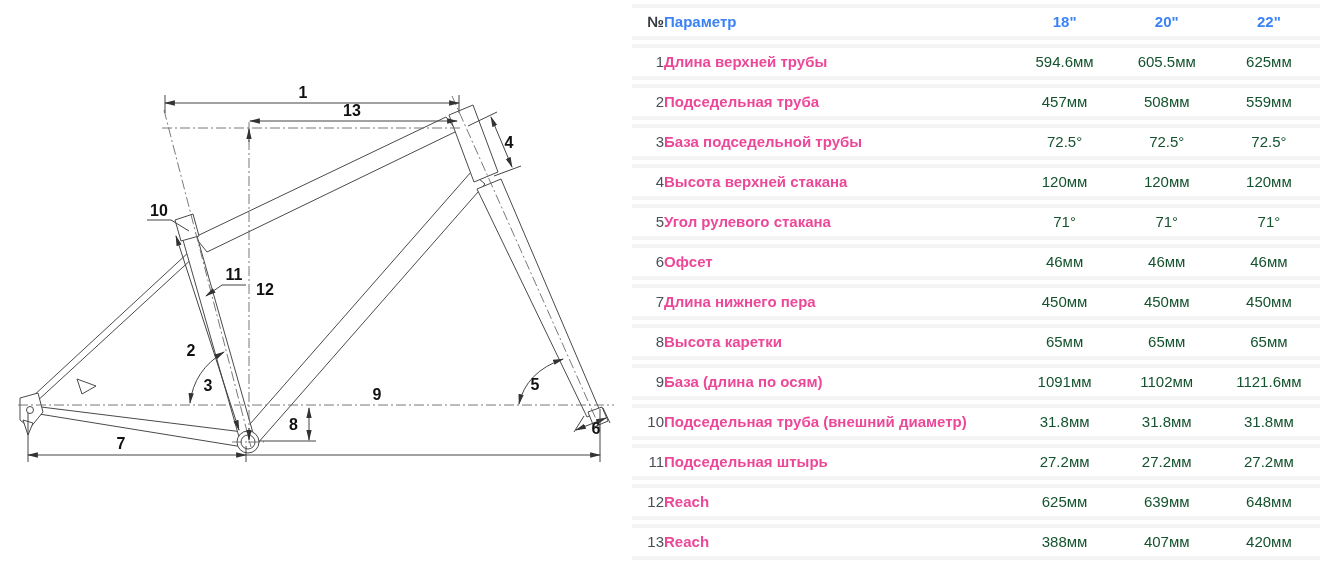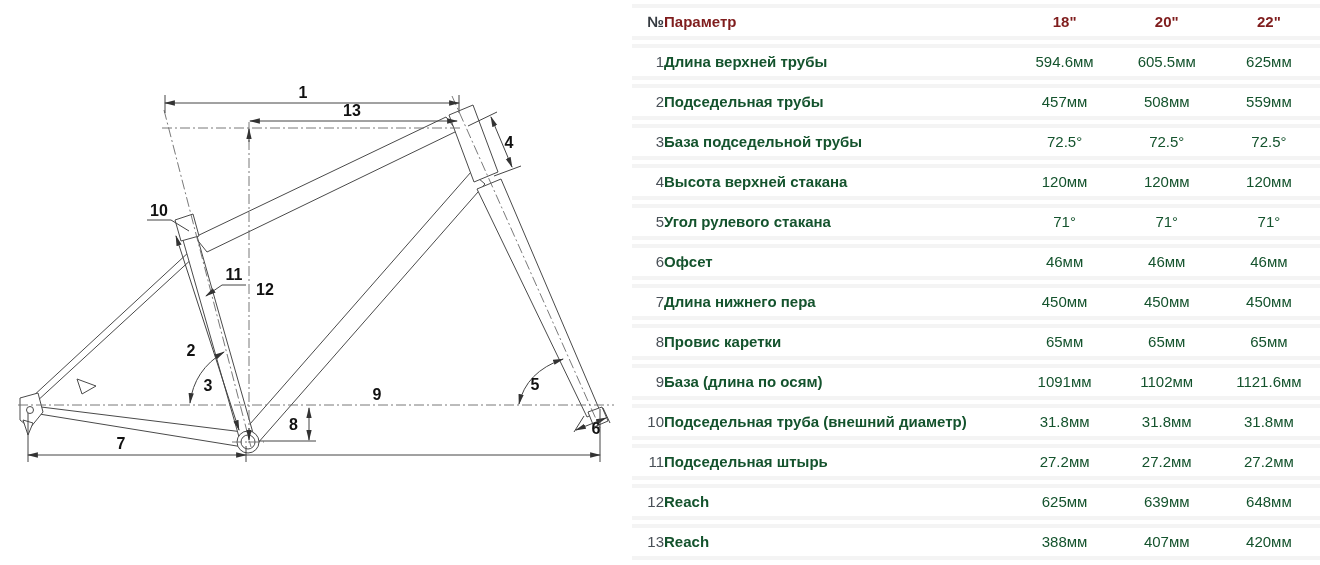--- a/index.html
+++ b/index.html
@@ -7,23 +7,23 @@
         font-family:"Liberation Sans",sans-serif;}
   .diagram-wrap{position:absolute;left:0;top:0;width:632px;height:565px;}
   .spec-wrap{position:absolute;left:632px;top:0;width:688px;height:565px;}
   table.spec{width:100%;border-collapse:separate;border-spacing:0 4px;table-layout:fixed;}
   table.spec td,table.spec th{
     height:28px;line-height:28px;vertical-align:middle;
     border-top:4px solid #f4f4f4;border-bottom:4px solid #f4f4f4;
     font-size:15px;white-space:nowrap;overflow:hidden;padding:0;
   }
   .c-num{width:32px;text-align:right;padding-right:2px;color:#495057;}
-  .c-param{width:349px;text-align:left;padding-left:12px;font-weight:700;color:#14532d;}
+  .c-param{width:349px;text-align:left;padding-left:12px;font-weight:700;color:#ec4899;}
   .c-val{width:102px;text-align:center;color:#14532d;}
-  th.c-num,th.c-param,th.c-val{font-weight:700;color:#7f1d1d;}
+  th.c-num,th.c-param,th.c-val{font-weight:700;color:#3b82f6;}
   th.c-num{color:#343a40;}
   svg text{font-family:"Liberation Sans",sans-serif;font-weight:700;fill:#111;font-size:16px;}
   .tube{fill:#fff;stroke:#4a4a4a;stroke-width:1;stroke-linejoin:round;}
   .cline{fill:none;stroke:#6a6a6a;stroke-width:0.9;stroke-dasharray:10 3 2 3;}
   .dim{fill:none;stroke:#444;stroke-width:1;}
 </style>
 </head>
 <body>
 
 <div class="page">
@@ -135,21 +135,21 @@
   <tr>
     <td class="c-num">1</td>
     <td class="c-param">Длина верхней трубы</td>
     <td class="c-val">594.6мм</td>
     <td class="c-val">605.5мм</td>
     <td class="c-val">625мм</td>
   </tr>
 
   <tr>
     <td class="c-num">2</td>
-    <td class="c-param">Подседельная трубы</td>
+    <td class="c-param">Подседельная труба</td>
     <td class="c-val">457мм</td>
     <td class="c-val">508мм</td>
     <td class="c-val">559мм</td>
   </tr>
 
   <tr>
     <td class="c-num">3</td>
     <td class="c-param">База подседельной трубы</td>
     <td class="c-val">72.5°</td>
     <td class="c-val">72.5°</td>
@@ -183,21 +183,21 @@
   <tr>
     <td class="c-num">7</td>
     <td class="c-param">Длина нижнего пера</td>
     <td class="c-val">450мм</td>
     <td class="c-val">450мм</td>
     <td class="c-val">450мм</td>
   </tr>
 
   <tr>
     <td class="c-num">8</td>
-    <td class="c-param">Провис каретки</td>
+    <td class="c-param">Высота каретки</td>
     <td class="c-val">65мм</td>
     <td class="c-val">65мм</td>
     <td class="c-val">65мм</td>
   </tr>
 
   <tr>
     <td class="c-num">9</td>
     <td class="c-param">База (длина по осям)</td>
     <td class="c-val">1091мм</td>
     <td class="c-val">1102мм</td>

